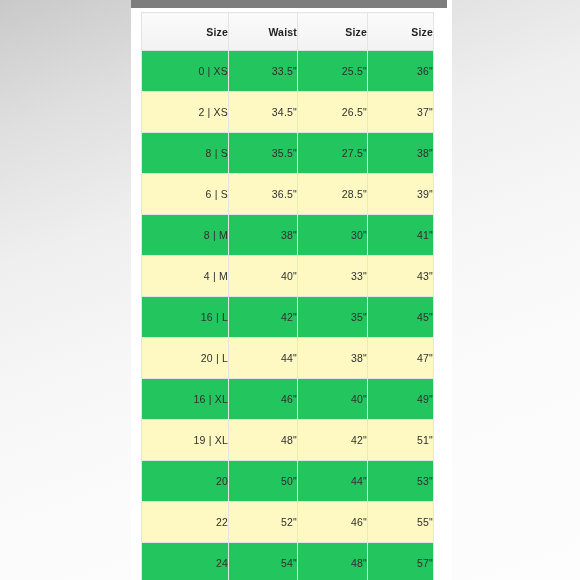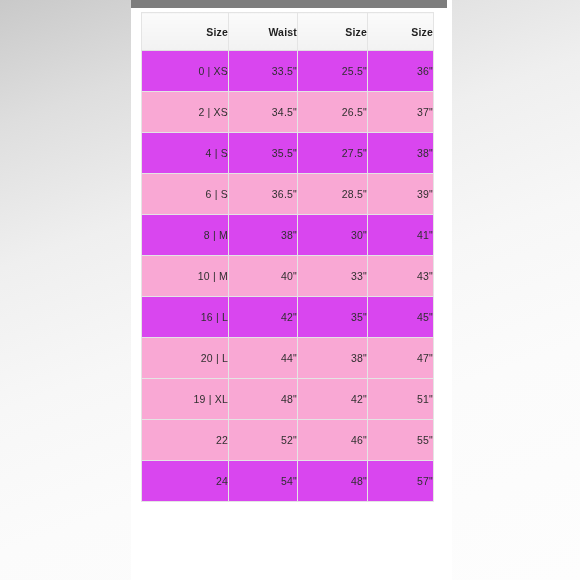--- a/index.html
+++ b/index.html
@@ -81,24 +81,24 @@
   table.size-chart thead th {
     height: 37px;
     font-weight: bold;
     font-size: 10.5px;
     color: #1f1f1f;
     background: linear-gradient(180deg, #fbfbfb 0%, #f2f2f2 100%);
     border-bottom: 1px solid #e0e0e0;
   }
 
   table.size-chart tbody tr.row-odd td {
-    background: #d946ef;
+    background: #22c55e;
   }
   table.size-chart tbody tr.row-even td {
-    background: #f9a8d4;
+    background: #fef9c3;
   }
 </style>
 </head>
 <body>
 
 <div id="page">
 
   <div id="sheet"></div>
 
   <div id="top-bar"></div>
@@ -126,61 +126,73 @@
             <td>25.5"</td>
             <td>36"</td>
           </tr>
           <tr class="row-even">
             <td>2 | XS</td>
             <td>34.5"</td>
             <td>26.5"</td>
             <td>37"</td>
           </tr>
           <tr class="row-odd">
-            <td>4 | S</td>
+            <td>8 | S</td>
             <td>35.5"</td>
             <td>27.5"</td>
             <td>38"</td>
           </tr>
           <tr class="row-even">
             <td>6 | S</td>
             <td>36.5"</td>
             <td>28.5"</td>
             <td>39"</td>
           </tr>
           <tr class="row-odd">
             <td>8 | M</td>
             <td>38"</td>
             <td>30"</td>
             <td>41"</td>
           </tr>
           <tr class="row-even">
-            <td>10 | M</td>
+            <td>4 | M</td>
             <td>40"</td>
             <td>33"</td>
             <td>43"</td>
           </tr>
           <tr class="row-odd">
             <td>16 | L</td>
             <td>42"</td>
             <td>35"</td>
             <td>45"</td>
           </tr>
           <tr class="row-even">
             <td>20 | L</td>
             <td>44"</td>
             <td>38"</td>
             <td>47"</td>
           </tr>
+          <tr class="row-odd">
+            <td>16 | XL</td>
+            <td>46"</td>
+            <td>40"</td>
+            <td>49"</td>
+          </tr>
           <tr class="row-even">
             <td>19 | XL</td>
             <td>48"</td>
             <td>42"</td>
             <td>51"</td>
           </tr>
+          <tr class="row-odd">
+            <td>20</td>
+            <td>50"</td>
+            <td>44"</td>
+            <td>53"</td>
+          </tr>
           <tr class="row-even">
             <td>22</td>
             <td>52"</td>
             <td>46"</td>
             <td>55"</td>
           </tr>
           <tr class="row-odd">
             <td>24</td>
             <td>54"</td>
             <td>48"</td>

